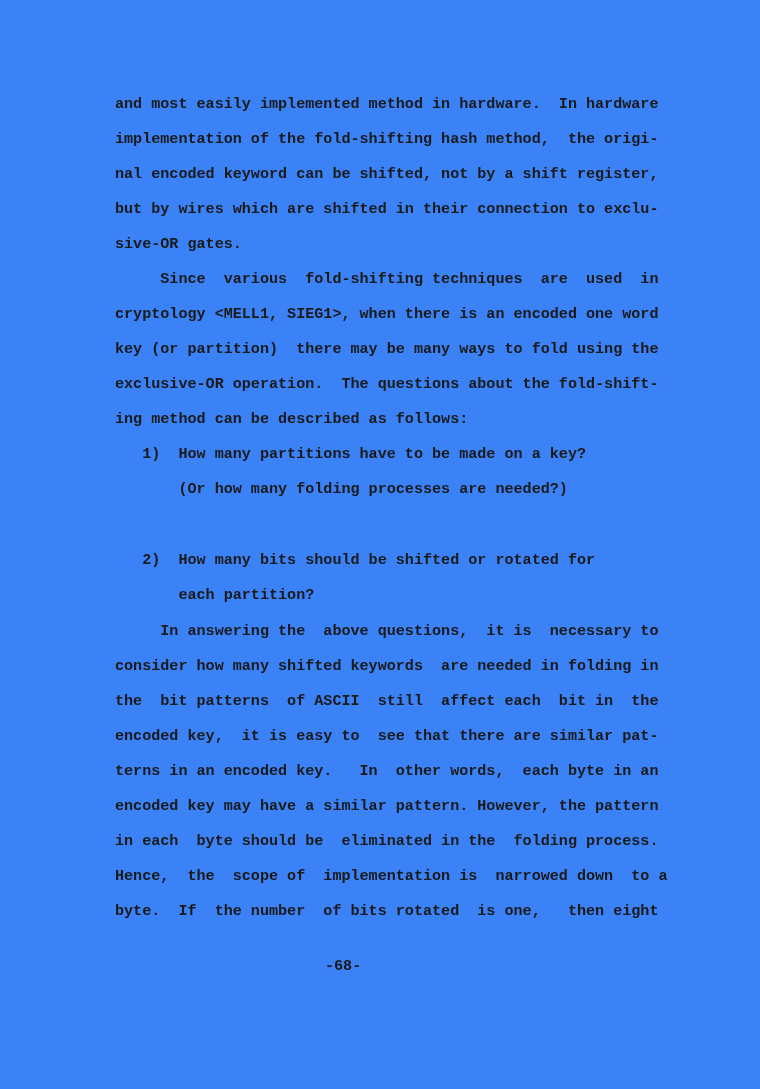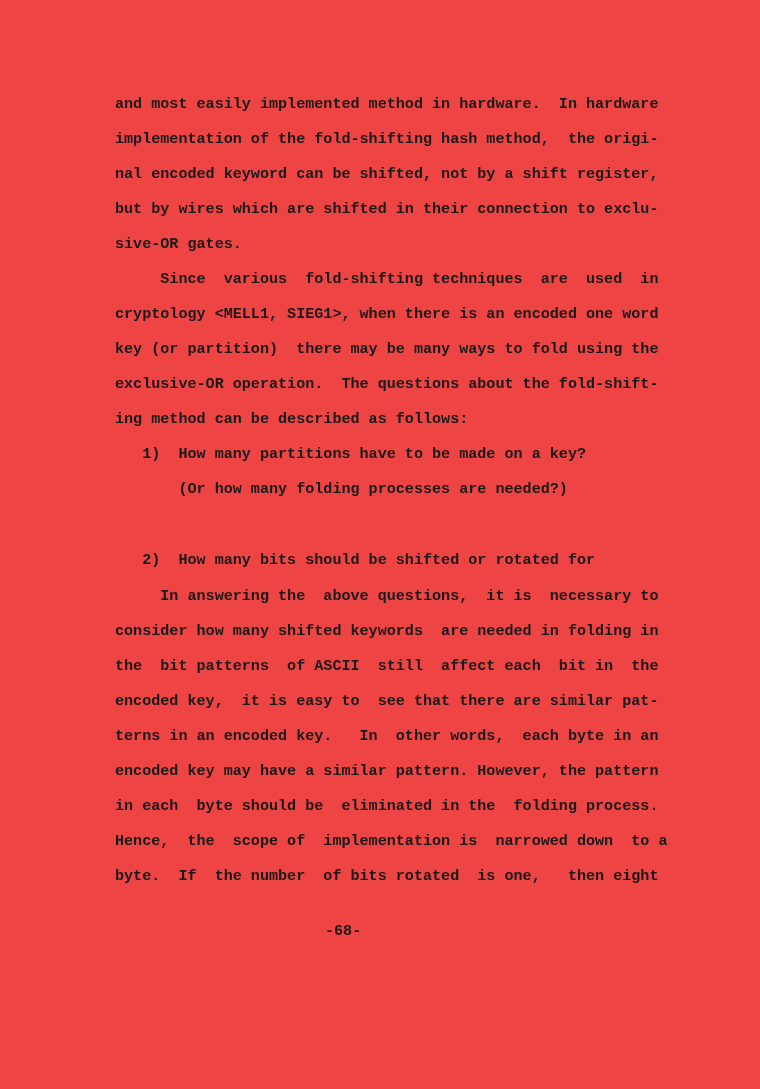--- a/index.html
+++ b/index.html
@@ -4,21 +4,21 @@
 <style>
   html, body {
     margin: 0;
     padding: 0;
     background: #ffffff;
   }
   .page {
     position: relative;
     width: 760px;
     height: 1089px;
-    background: #ef4444;
+    background: #3b82f6;
     overflow: hidden;
     font-family: "Liberation Mono", "DejaVu Sans Mono", monospace;
     font-weight: 700;
     font-size: 15.1px;
     color: #1a1a1a;
   }
   .text-body {
     position: absolute;
     left: 115px;
     top: 87px;
@@ -59,20 +59,21 @@
       <div class="line">ing method can be described as follows:</div>
     </div>
 
     <div class="block block-list-1">
       <div class="line">   1)  How many partitions have to be made on a key?</div>
       <div class="line">       (Or how many folding processes are needed?)</div>
     </div>
 
     <div class="block block-list-2">
       <div class="line">   2)  How many bits should be shifted or rotated for</div>
+      <div class="line">       each partition?</div>
     </div>
 
     <div class="block block-para-3">
       <div class="line">     In answering the  above questions,  it is  necessary to</div>
       <div class="line">consider how many shifted keywords  are needed in folding in</div>
       <div class="line">the  bit patterns  of ASCII  still  affect each  bit in  the</div>
       <div class="line">encoded key,  it is easy to  see that there are similar pat-</div>
       <div class="line">terns in an encoded key.   In  other words,  each byte in an</div>
       <div class="line">encoded key may have a similar pattern. However, the pattern</div>
       <div class="line">in each  byte should be  eliminated in the  folding process.</div>

